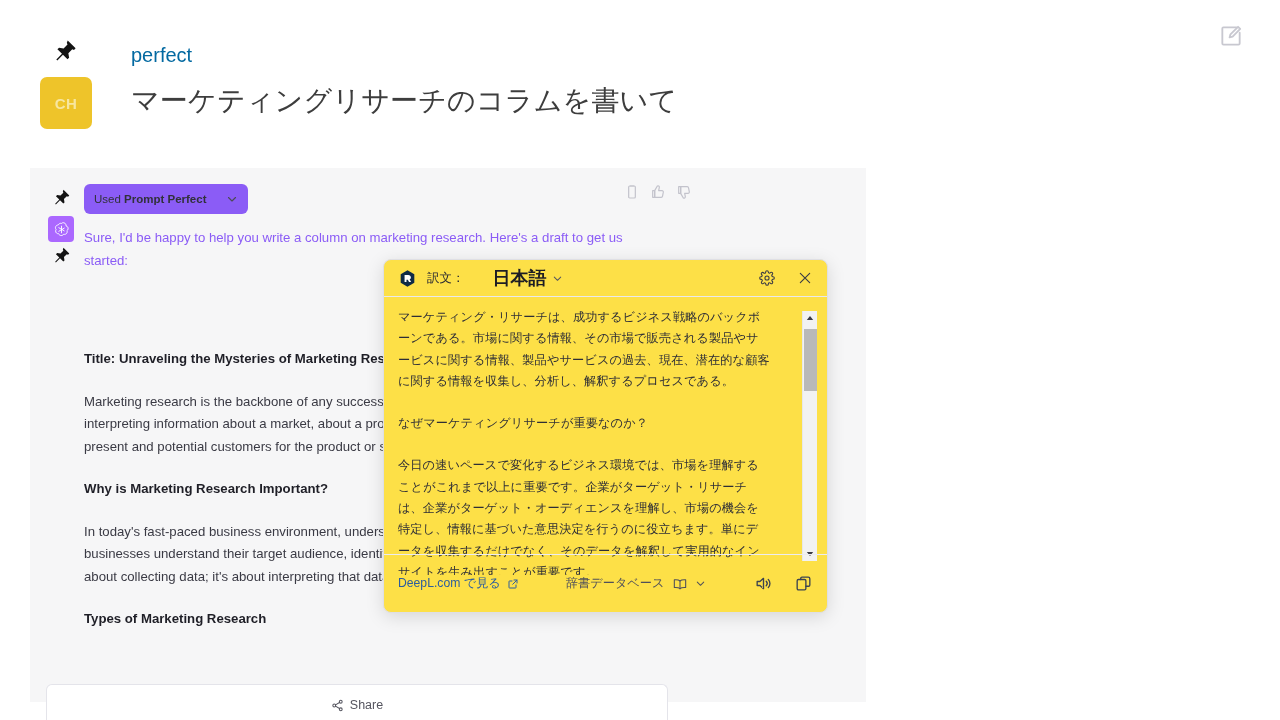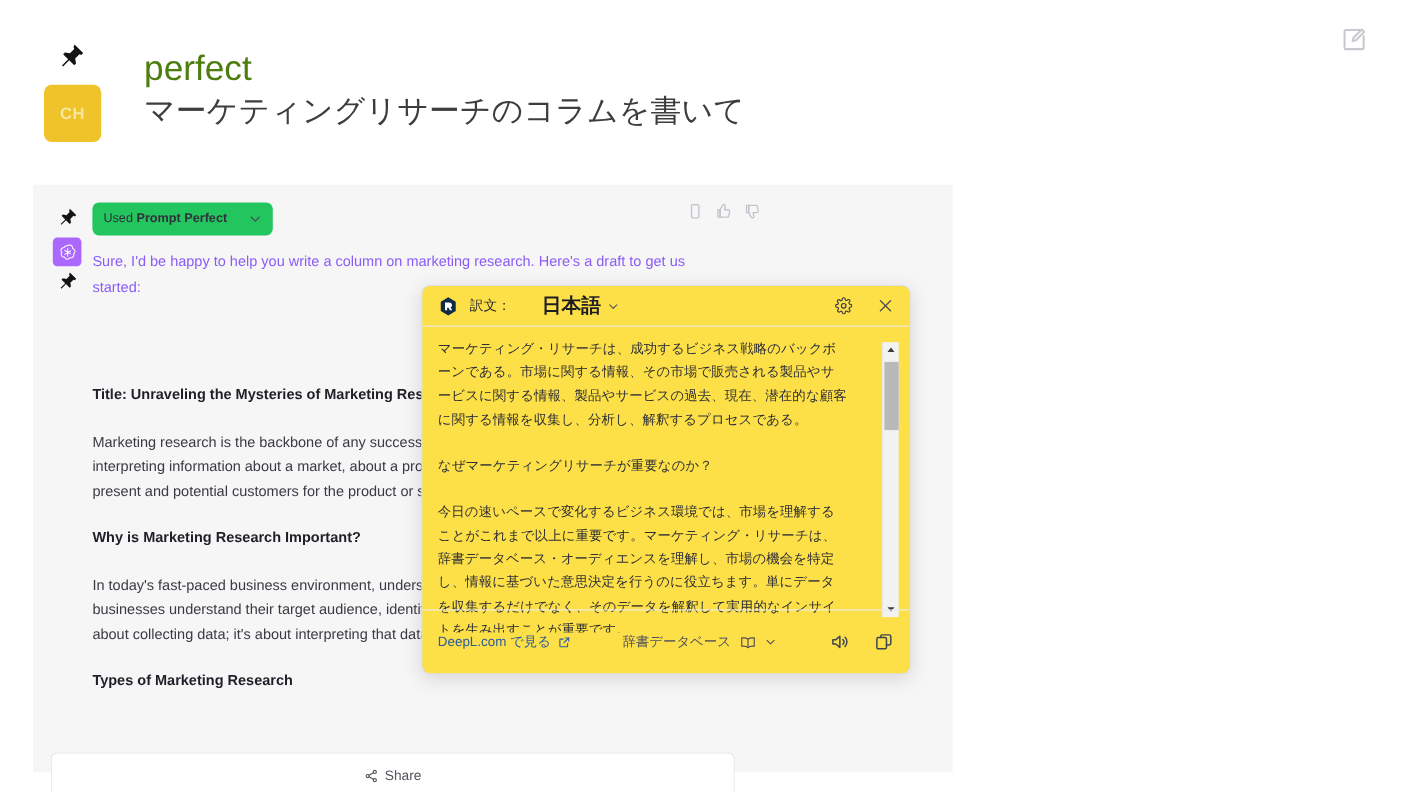--- a/index.html
+++ b/index.html
@@ -36,22 +36,22 @@
     font-size: 15px;
     font-weight: 700;
     letter-spacing: 0.5px;
     display: flex;
     align-items: center;
     justify-content: center;
   }
   .hdr-title {
     position: absolute;
     left: 131px; top: 44px;
-    font-size: 32px;
-    color: #4d7c0f;
+    font-size: 20px;
+    color: #0369a1;
     font-weight: 400;
   }
   .hdr-subtitle {
     position: absolute;
     left: 131px; top: 82px;
     font-size: 28px;
     color: #3d3d3d;
     font-weight: 400;
     letter-spacing: 0.2px;
   }
@@ -90,21 +90,21 @@
     border-radius: 4px;
     display: flex;
     align-items: center;
     justify-content: center;
   }
 
   .prompt-chip {
     position: absolute;
     left: 84px; top: 184px;
     width: 164px; height: 30px;
-    background: #22c55e;
+    background: #8b5cf6;
     border-radius: 6px;
     display: flex;
     align-items: center;
     padding: 0 10px;
     box-sizing: border-box;
     cursor: pointer;
   }
   .prompt-chip .chip-label {
     font-size: 11.5px;
     color: #31313a;
@@ -461,21 +461,21 @@
             <path d="M5 5l14 14M19 5L5 19"></path>
           </svg>
       </span>
     </span>
   </div>
 
   <div class="deepl-body">
     <div class="deepl-text">
       <p>マーケティング・リサーチは、成功するビジネス戦略のバックボーンである。市場に関する情報、その市場で販売される製品やサービスに関する情報、製品やサービスの過去、現在、潜在的な顧客に関する情報を収集し、分析し、解釈するプロセスである。</p>
       <p>なぜマーケティングリサーチが重要なのか？</p>
-      <p>今日の速いペースで変化するビジネス環境では、市場を理解することがこれまで以上に重要です。マーケティング・リサーチは、辞書データベース・オーディエンスを理解し、市場の機会を特定し、情報に基づいた意思決定を行うのに役立ちます。単にデータを収集するだけでなく、そのデータを解釈して実用的なインサイトを生み出すことが重要です。</p>
+      <p>今日の速いペースで変化するビジネス環境では、市場を理解することがこれまで以上に重要です。企業がターゲット・リサーチは、企業がターゲット・オーディエンスを理解し、市場の機会を特定し、情報に基づいた意思決定を行うのに役立ちます。単にデータを収集するだけでなく、そのデータを解釈して実用的なインサイトを生み出すことが重要です。</p>
 
     </div>
   </div>
 
   <div class="scrollbar">
     <span class="sb-arrow up">
       <svg class="icon" viewBox="0 0 10 10" width="8" height="8">
           <path d="M5 2.5L9 7.5H1z" fill="#3b3b45"></path>
         </svg>
     </span>

